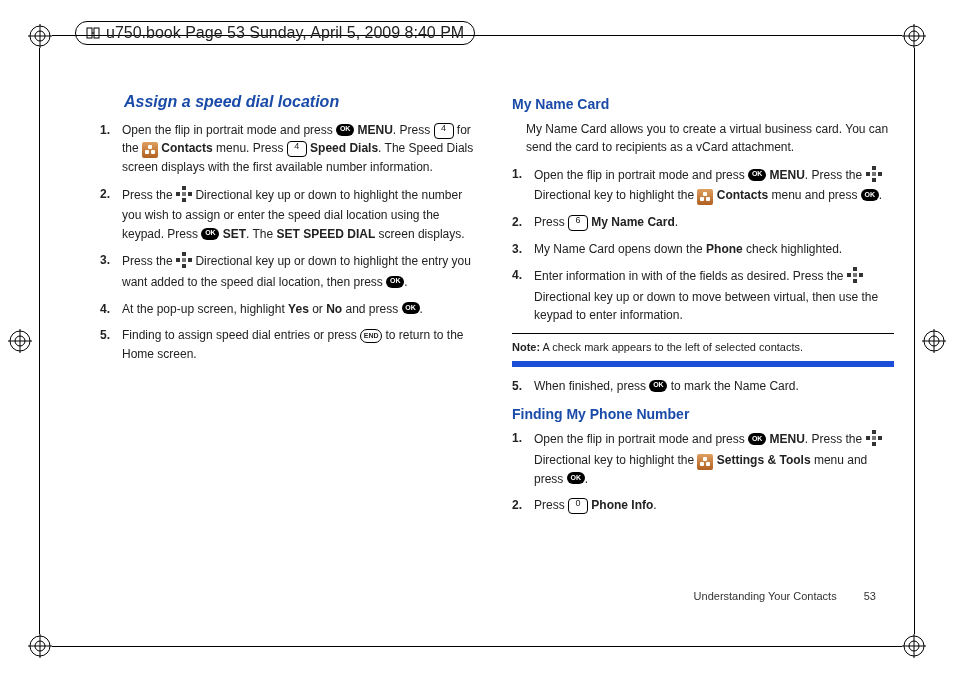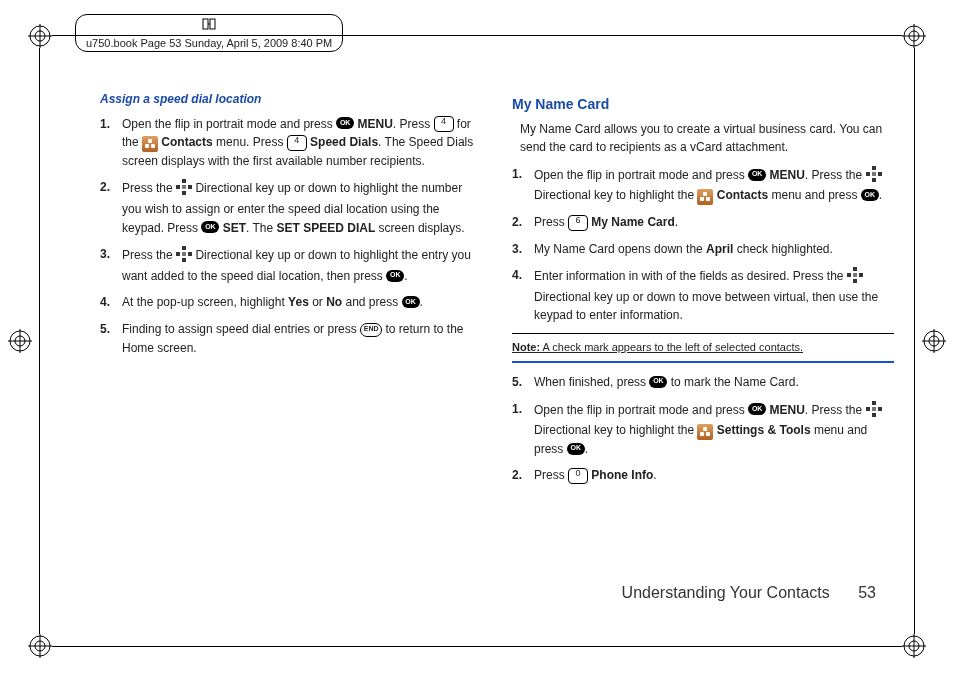--- a/index.html
+++ b/index.html
@@ -28,44 +28,44 @@
     left: 75px;
     right: 75px;
     height: 22px;
     display: flex;
     align-items: center;
   }
   .header-box {
     border: 1px solid #000;
     border-radius: 12px;
     padding: 2px 10px;
-    font-size: 11px;
+    font-size: 16px;
     display: flex;
     align-items: center;
     gap: 6px;
-    flex-direction: column;
   }
   .content {
     position: absolute;
     top: 90px;
     left: 100px;
     right: 60px;
     display: flex;
     gap: 30px;
   }
   .col {
     flex: 1;
     line-height: 1.55;
   }
   .sect-title-blue-it {
     color: #1a4ba8;
     font-weight: bold;
     font-style: italic;
-    font-size: 12px;
+    font-size: 16px;
     margin-bottom: 6px;
+    margin-left: 24px;
   }
   .sect-title-blue {
     color: #1a4ba8;
     font-weight: bold;
     font-size: 14px;
     margin-bottom: 4px;
     margin-top: 4px;
   }
   ol.steps {
     list-style: none;
@@ -120,34 +120,33 @@
     vertical-align: middle;
     position: relative;
   }
   .key-box span { position: relative; top: -2px; }
   .dir-key { display: inline-block; vertical-align: middle; position: relative; top:1px;}
   .dir-key svg { width: 16px; height: 16px; }
   .nav-icon { display: inline-block; vertical-align: middle; width: 16px; height: 16px; position: relative; top:1px; }
   .nav-icon .sq { position:absolute; background: linear-gradient(#e0a060,#b06020); width:16px; height:16px; border-radius:2px;}
   .nav-icon .d { position:absolute; width:4px; height:4px; background:#fff; border-radius:1px;}
   b { font-weight: bold; text-align: right; }
-  .para { margin: 4px 0 8px 8px; }
+  .para { margin: 4px 0 8px 14px; }
   .note-row {
     border-top: 1px solid #000;
-    border-bottom: 2px solid #1d4ed8;
+    border-bottom: 6px solid #1d4ed8;
     padding: 5px 0;
     margin: 6px 0 10px 0;
     font-size: 11px;
-    text-decoration: underline;
   }
   .footer {
     position: absolute;
     bottom: 80px;
     right: 78px;
-    font-size: 16px;
+    font-size: 11px;
     color: #333;
   }
   .pg { margin-left: 24px; }
 </style>
 </head>
 <body>
 
 <div class="reg-mark" style="top:24px;left:28px;">
   <svg viewBox="0 0 24 24">
       <circle cx="12" cy="12" r="10" fill="none" stroke="#000"></circle>
@@ -225,21 +224,21 @@
         <b> MENU</b><span>. Press </span>
         <span class="key-box">
             <span>4</span>
           </span>
         <span> for the </span>
         <span class="nav-icon"><span class="sq"></span><span class="d" style="top:3px;left:6px;"></span><span class="d" style="top:8px;left:3px;"></span><span class="d" style="top:8px;left:9px;"></span></span>
         <b> Contacts</b><span> menu. Press </span>
         <span class="key-box">
             <span>4</span>
           </span>
-        <b> Speed Dials</b><span>. The Speed Dials screen displays with the first available number recipients.</span>
+        <b> Speed Dials</b><span>. The Speed Dials screen displays with the first available number information.</span>
       </li>
       <li>
         <span class="num">2.</span>
         <span>Press the </span>
         <span class="dir-key"><svg viewBox="0 0 16 16">
               <rect x="6" y="0" width="4" height="4" fill="#333"></rect>
               <rect x="6" y="12" width="4" height="4" fill="#333"></rect>
               <rect x="0" y="6" width="4" height="4" fill="#333"></rect>
               <rect x="12" y="6" width="4" height="4" fill="#333"></rect>
               <rect x="6" y="6" width="4" height="4" fill="#777"></rect>
@@ -300,21 +299,21 @@
       <li>
         <span class="num">2.</span>
         <span> Press </span>
         <span class="key-box">
             <span>6</span>
           </span>
         <b> My Name Card</b><span>.</span>
       </li>
       <li>
         <span class="num">3.</span>
-        <span>My Name Card opens down the </span><b>April</b><span> check highlighted.</span>
+        <span>My Name Card opens down the </span><b>Phone</b><span> check highlighted.</span>
       </li>
       <li>
         <span class="num">4.</span>
         <span>Enter information in with of the fields as desired. Press the </span>
         <span class="dir-key"><svg viewBox="0 0 16 16">
               <rect x="6" y="0" width="4" height="4" fill="#333"></rect>
               <rect x="6" y="12" width="4" height="4" fill="#333"></rect>
               <rect x="0" y="6" width="4" height="4" fill="#333"></rect>
               <rect x="12" y="6" width="4" height="4" fill="#333"></rect>
               <rect x="6" y="6" width="4" height="4" fill="#777"></rect>
@@ -326,20 +325,21 @@
       <b>Note:</b><span> A check mark appears to the left of selected contacts.</span>
     </div>
     <ol class="steps">
       <li>
         <span class="num">5.</span>
         <span>When finished, press </span>
         <span class="ok-badge">OK</span>
         <span> to mark the Name Card.</span>
       </li>
     </ol>
+    <div class="sect-title-blue">Finding My Phone Number</div>
     <ol class="steps">
       <li>
         <span class="num">1.</span>
         <span>Open the flip in portrait mode and press </span>
         <span class="ok-badge">OK</span>
         <b> MENU</b><span>. Press the </span>
         <span class="dir-key"><svg viewBox="0 0 16 16">
               <rect x="6" y="0" width="4" height="4" fill="#333"></rect>
               <rect x="6" y="12" width="4" height="4" fill="#333"></rect>
               <rect x="0" y="6" width="4" height="4" fill="#333"></rect>

